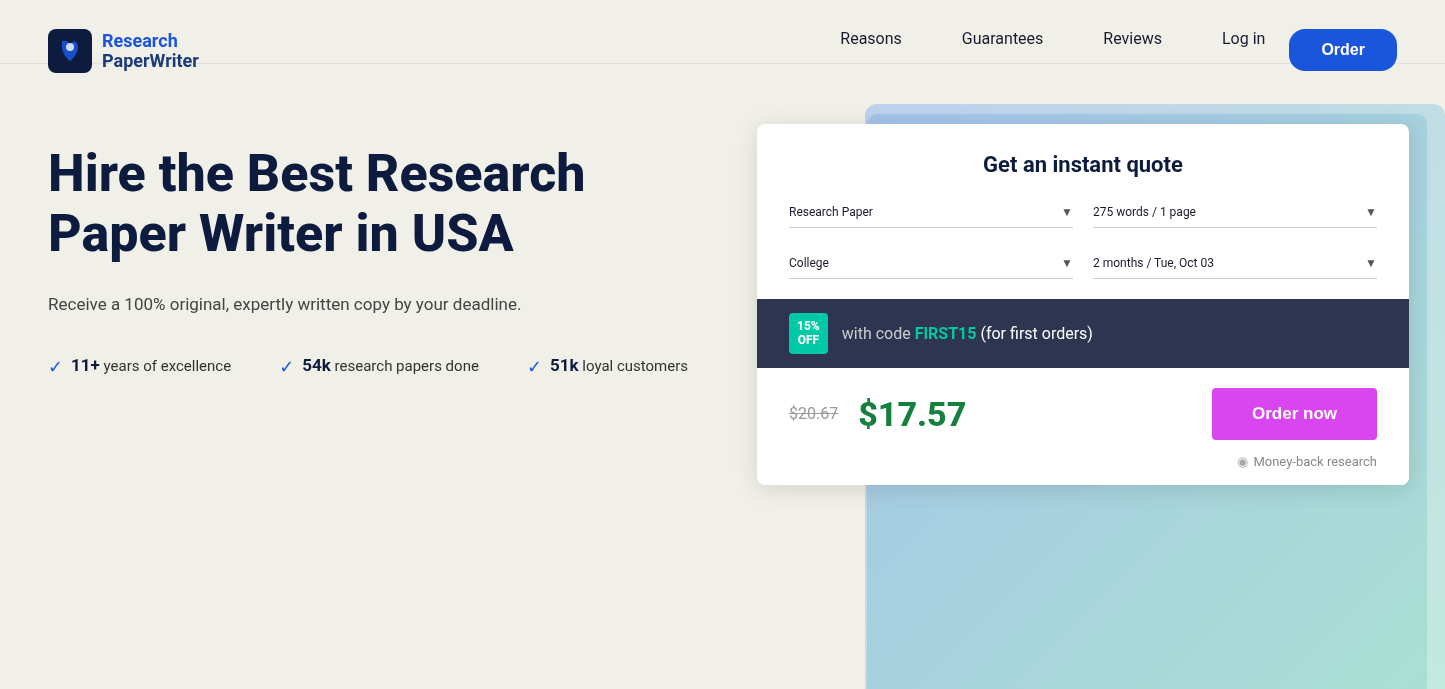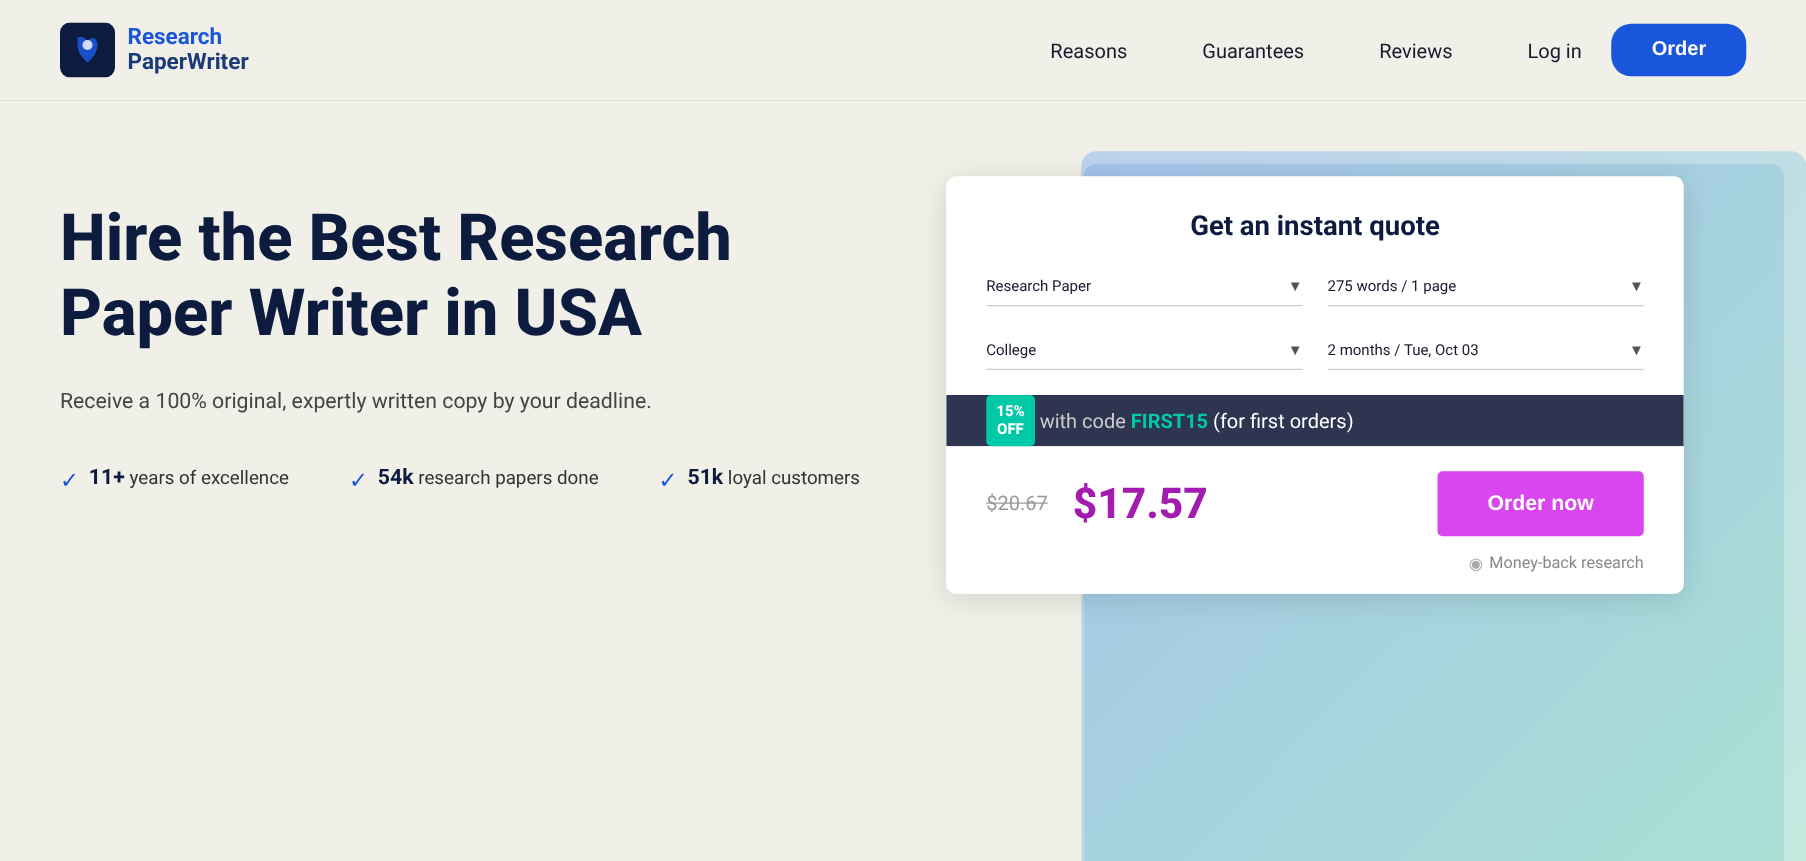--- a/index.html
+++ b/index.html
@@ -6,25 +6,25 @@
     body {
       font-family: -apple-system, BlinkMacSystemFont, 'Segoe UI', Roboto, sans-serif;
       background-color: #f0f0e8;
       min-height: 689px;
       overflow: hidden;
     }
 
     
     header {
       display: flex;
-      align-items: center;
+      align-items: flex-start;
       padding: 29px 48px;
       background: #f0f0e8;
       border-bottom: 1px solid rgba(0,0,0,0.06);
-      height: 81px;
+      height: 64px;
     }
     .logo-area {
       display: flex;
       align-items: center;
       gap: 10px;
       text-decoration: none;
       margin-right: auto;
     }
     .logo-icon {
       width: 44px;
@@ -159,21 +159,21 @@
       z-index: 1;
       opacity: 0.5;
     }
     .quote-card {
       position: relative;
       z-index: 2;
       background: #fff;
       border-radius: 8px;
       overflow: hidden;
       box-shadow: 0 4px 24px rgba(0,0,0,0.12);
-      width: 590px;
+      width: 652px;
     }
     .quote-card-header {
       padding: 28px 32px 20px 32px;
       text-align: center;
     }
     .quote-card-title {
       font-size: 22px;
       font-weight: 700;
       color: #0d1b3e;
     }
@@ -200,24 +200,24 @@
     }
     .quote-select-arrow {
       color: #555;
       font-size: 12px;
     }
 
     
     .promo-banner {
       background: #2d3550;
       color: #fff;
-      padding: 0 32px;
-      display: flex;
-      align-items: center;
-      gap: 4px;
+      padding: 14px 32px;
+      display: flex;
+      align-items: center;
+      gap: 14px;
       margin-top: 8px;
     }
     .promo-badge {
       background: #00c9a7;
       color: #fff;
       font-weight: 800;
       font-size: 12px;
       padding: 6px 8px;
       border-radius: 4px;
       text-align: center;
@@ -245,21 +245,21 @@
       background: #fff;
     }
     .old-price {
       font-size: 16px;
       color: #999;
       text-decoration: line-through;
     }
     .new-price {
       font-size: 34px;
       font-weight: 800;
-      color: #a21caf;
+      color: #15803d;
     }
     .order-now-btn {
       background: #d946ef;
       color: #fff;
       border: none;
       padding: 16px 40px;
       border-radius: 4px;
       font-size: 17px;
       font-weight: 700;
       cursor: pointer;

